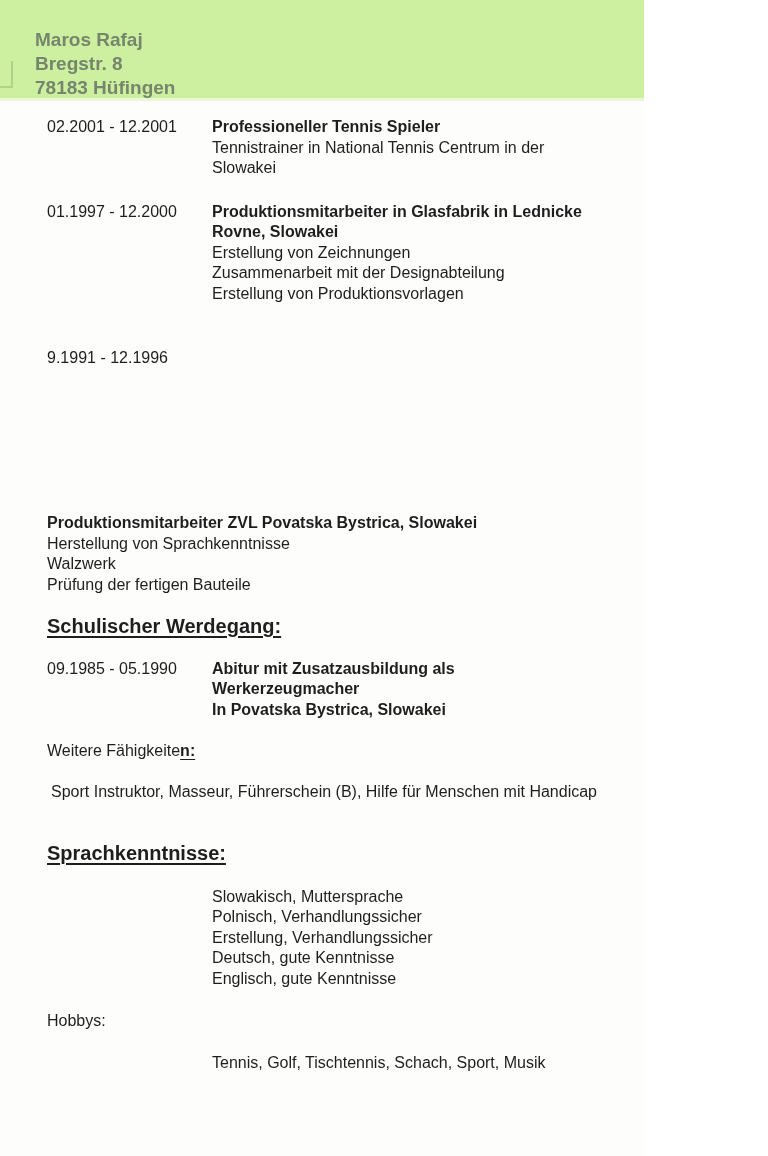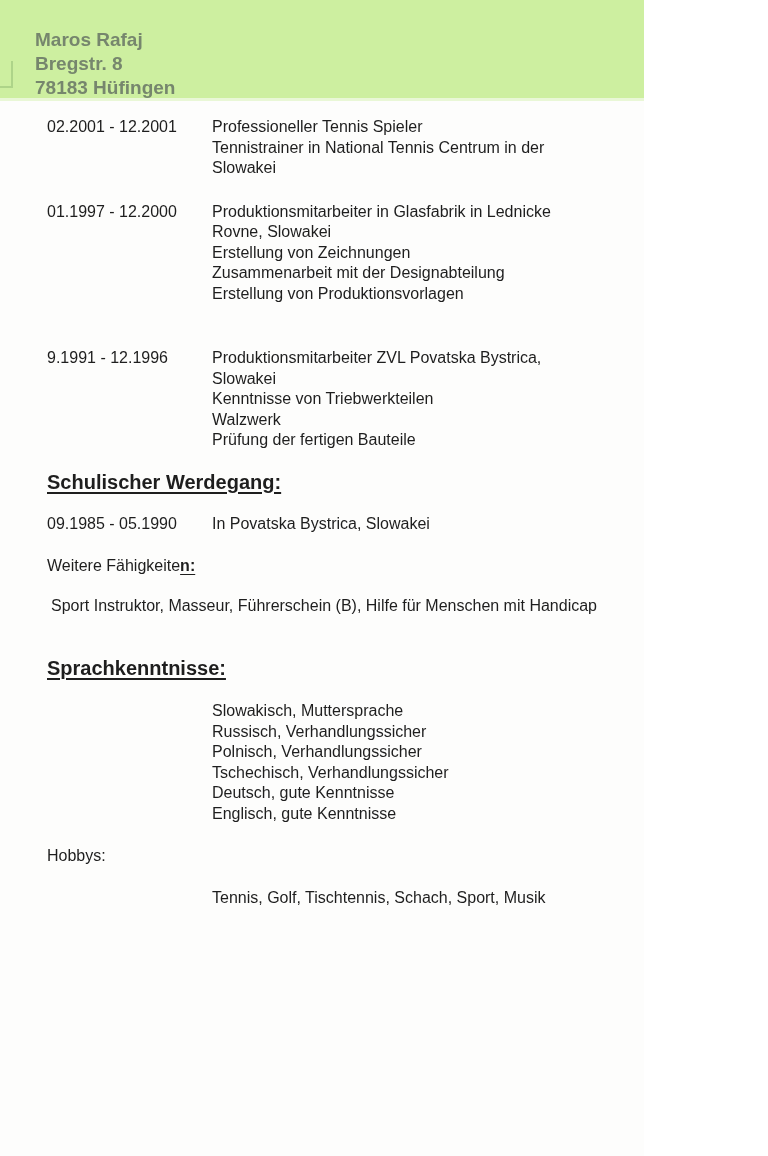--- a/index.html
+++ b/index.html
@@ -46,39 +46,39 @@
 
   
   .content {
     padding: 0 47px;
     font-size: 16px;
     line-height: 20.5px;
   }
   .row { display: flex; align-items: flex-start; }
   .col-date { flex: 0 0 165px; width: 165px; }
   .col-body { flex: 1 1 auto; }
-  .title { font-weight: normal; }
+  .title { font-weight: bold; }
   .section-heading {
     font-size: 20px;
     font-weight: bold;
     text-decoration: underline;
     text-underline-offset: 3px;
   }
   .plain-heading { font-weight: normal; }
   .suffix-bold-underline {
     font-weight: bold;
     text-decoration: underline;
     text-underline-offset: 3px;
   }
   .indent { margin-left: 165px; }
 
   
   .entry-0 { margin-top: 16px; }
   .entry-1 { margin-top: 23px; }
-  .entry-2 { margin-top: 44px; }
+  .entry-2 { margin-top: 44px; flex-direction: column; }
   .heading-education { margin-top: 21px; }
   .entry-education { margin-top: 22px; }
   .heading-skills { margin-top: 21px; }
   .skills-text { margin-top: 20px; text-align: right; }
   .heading-languages { margin-top: 41px; }
   .languages-list { margin-top: 23px; }
   .heading-hobbies { margin-top: 22px; }
   .hobbies-text { margin-top: 21px; }
 
   
@@ -125,46 +125,46 @@
         <div>Erstellung von Zeichnungen</div>
         <div>Zusammenarbeit mit der Designabteilung</div>
         <div>Erstellung von Produktionsvorlagen</div>
       </div>
     </div>
 
     <div class="row entry-2">
       <div class="col-date">9.1991 - 12.1996</div>
       <div class="col-body">
         <div class="title">Produktionsmitarbeiter ZVL Povatska Bystrica, Slowakei</div>
-        <div>Kenntnisse von Triebwerkteilen</div>
+        <div>Herstellung von Sprachkenntnisse</div>
         <div>Walzwerk</div>
         <div>Prüfung der fertigen Bauteile</div>
       </div>
     </div>
 
     <div class="section-heading heading-education">Schulischer Werdegang:</div>
 
     <div class="row entry-education">
       <div class="col-date">09.1985 - 05.1990</div>
       <div class="col-body">
+        <div class="title">Abitur mit Zusatzausbildung als Werkerzeugmacher</div>
         <div class="title">In Povatska Bystrica, Slowakei</div>
       </div>
     </div>
 
     <div class="heading-skills"><span class="plain-heading">Weitere Fähigkeite</span><span class="suffix-bold-underline">n:</span></div>
 
     <div class="skills-text">Sport Instruktor, Masseur, Führerschein (B), Hilfe für Menschen mit Handicap</div>
 
     <div class="section-heading heading-languages">Sprachkenntnisse:</div>
 
     <div class="languages-list indent">
       <div>Slowakisch, Muttersprache</div>
-      <div>Russisch, Verhandlungssicher</div>
       <div>Polnisch, Verhandlungssicher</div>
-      <div>Tschechisch, Verhandlungssicher</div>
+      <div>Erstellung, Verhandlungssicher</div>
       <div>Deutsch, gute Kenntnisse</div>
       <div>Englisch, gute Kenntnisse</div>
     </div>
 
     <div class="heading-hobbies">Hobbys:</div>
     <div class="hobbies-text indent">Tennis, Golf, Tischtennis, Schach, Sport, Musik</div>
 
     <div class="footer">
       <span>Hüfingen, den 14.03.2024</span>
       <span class="signature">Maros Rafaj</span>

